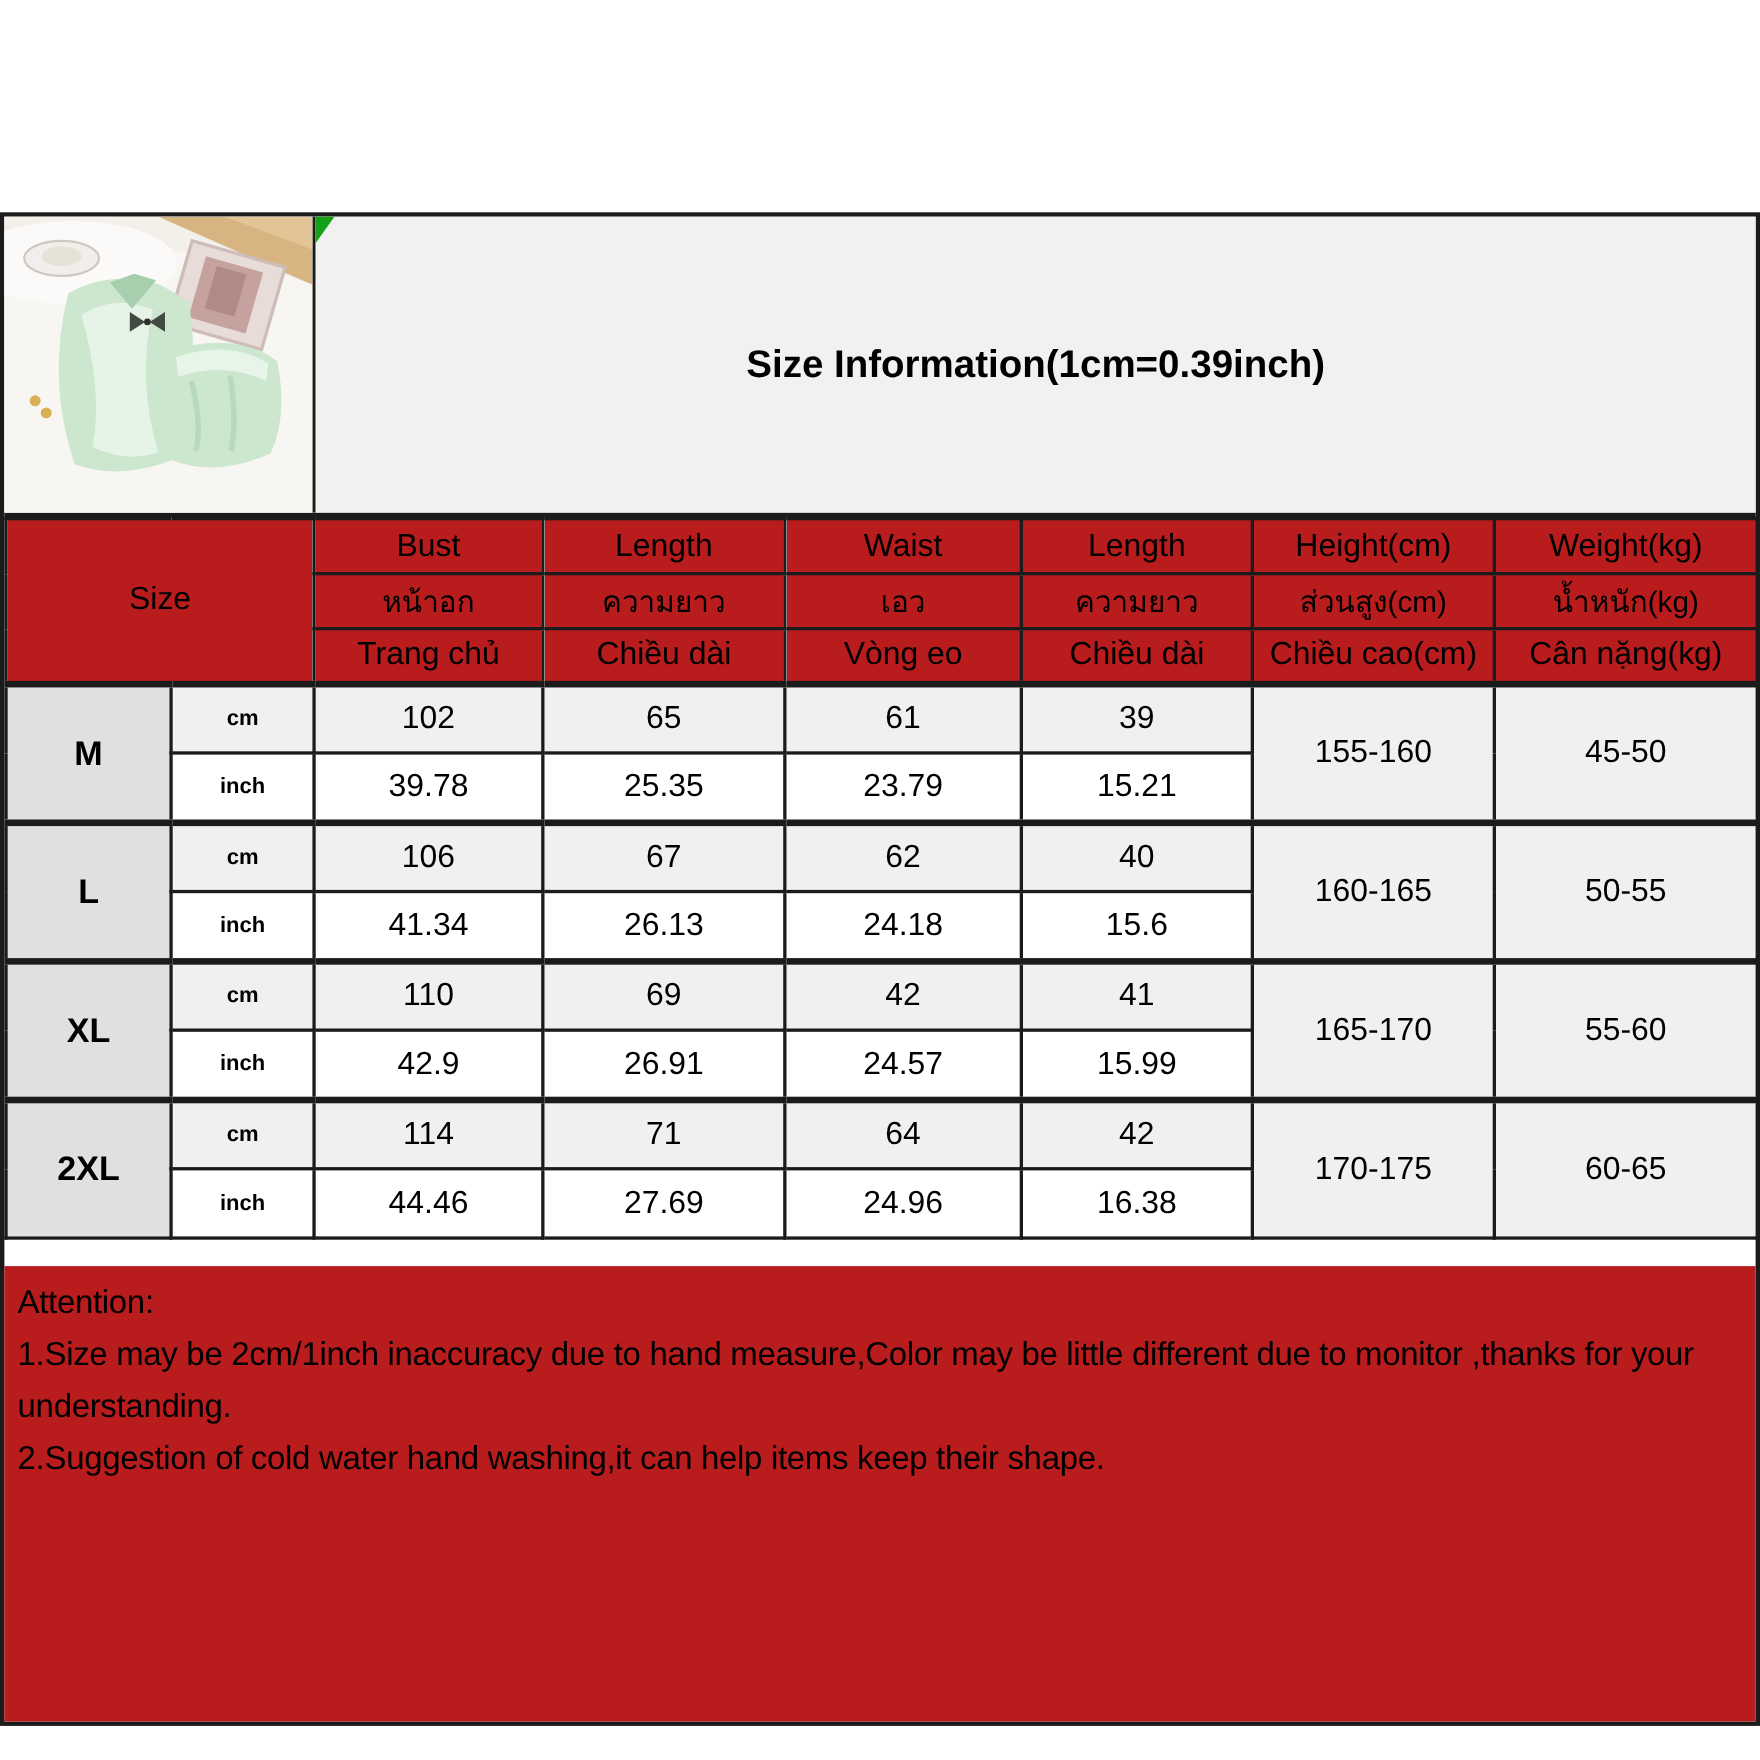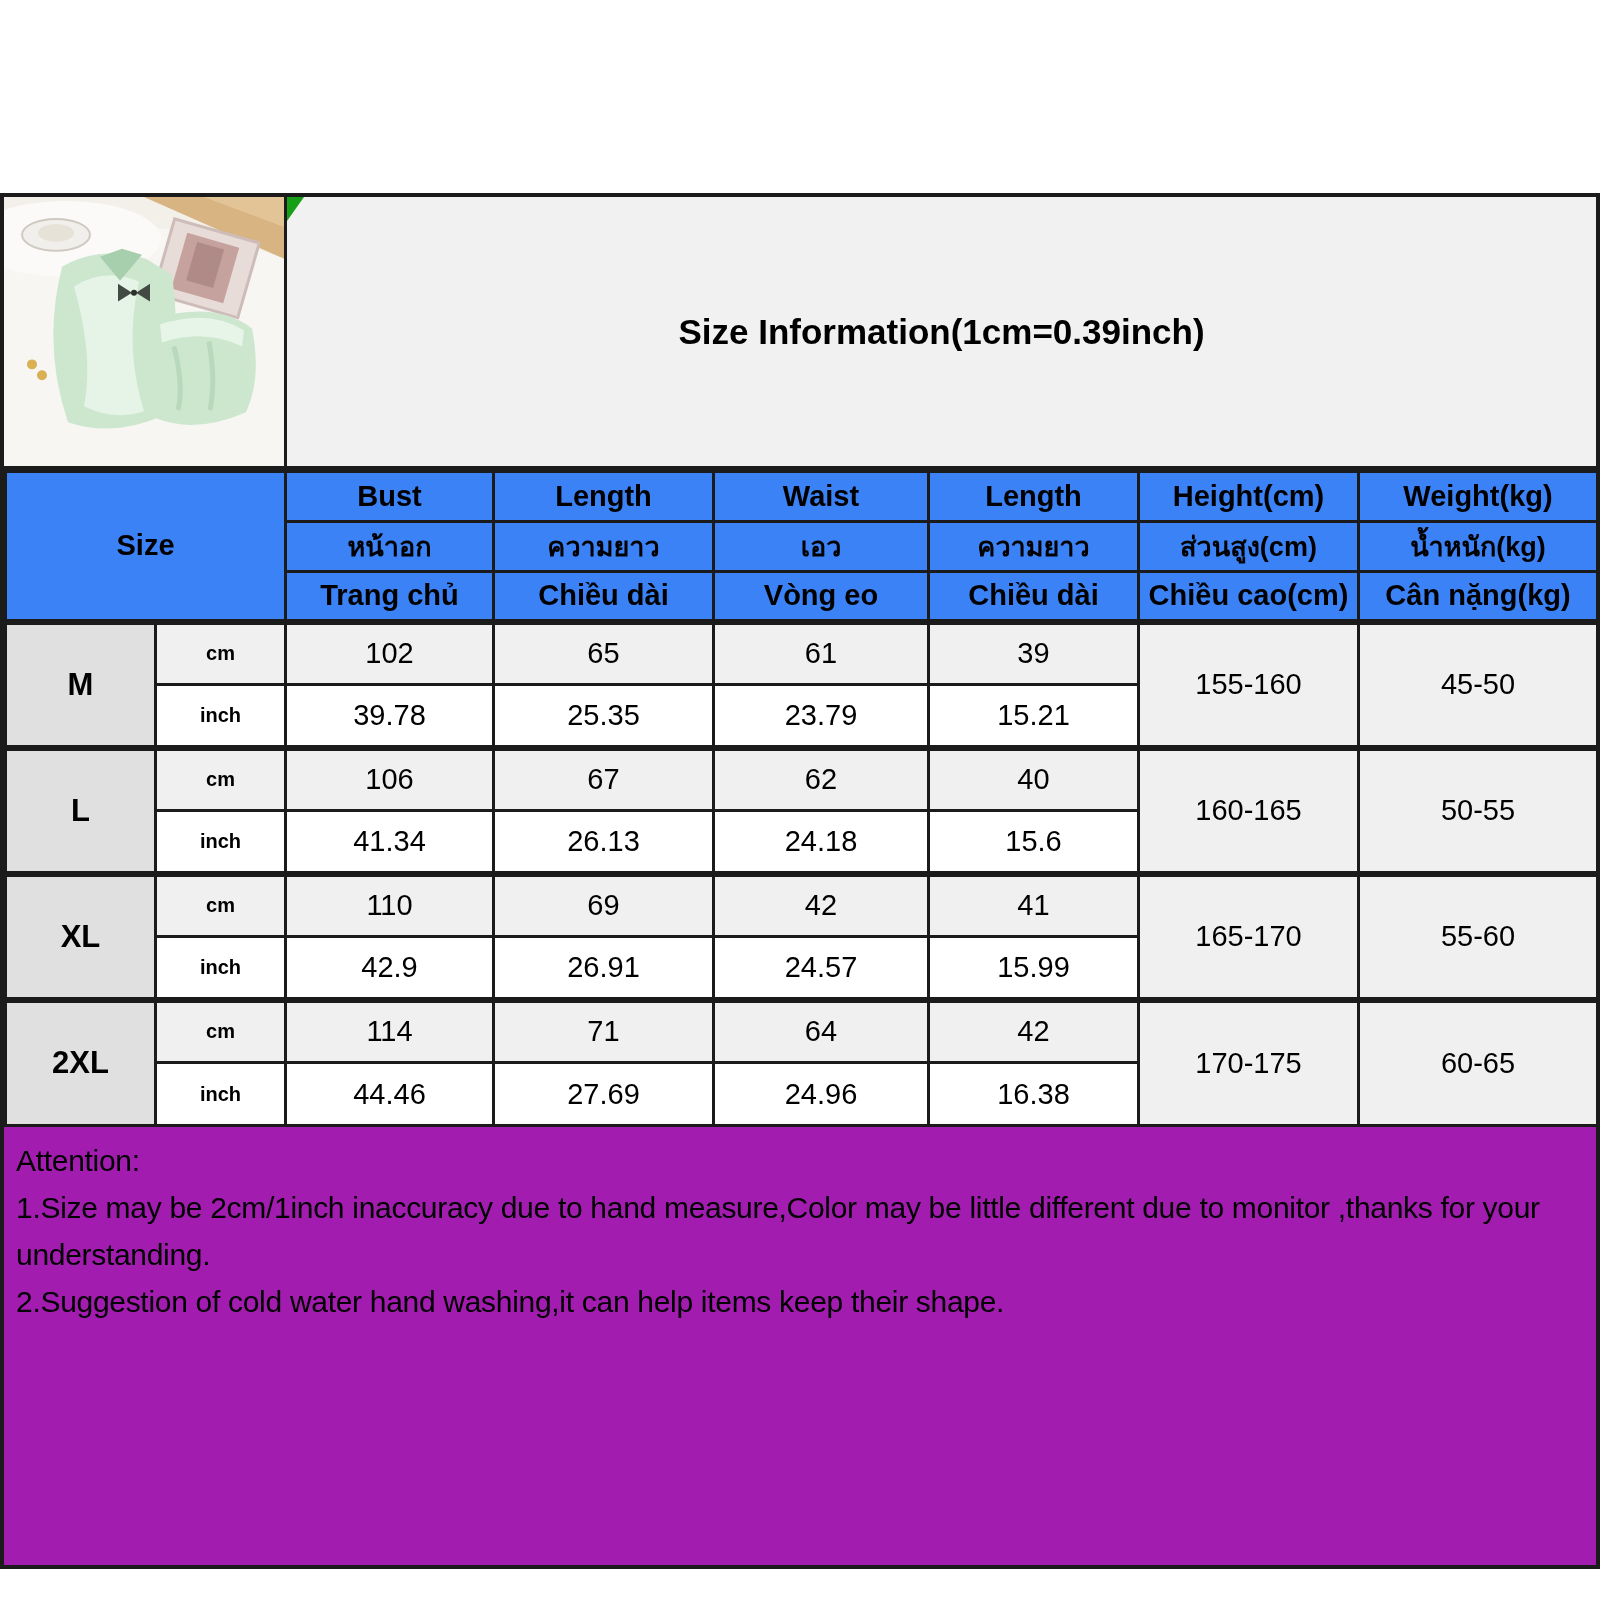--- a/index.html
+++ b/index.html
@@ -68,41 +68,42 @@
 
   .size-table th, .size-table td {
     border:3px solid #1b1b1b;
     text-align:center; vertical-align:middle;
     padding:0; overflow:hidden;
     font-size:29px; font-weight:400;
     background:#fff;
   }
   tr.hdr    { height:50px; }
   tr.data   { height:63px; }
-  tr.hdr th { background:#3b82f6; font-weight:bold; font-size:29px; }
+  tr.hdr th { background:#b91c1c; font-weight:normal; font-size:29px; }
   tr.hdr.hdr-th th { font-size:27px; }
   th.size-big {
     background:#e0e0e0; font-weight:bold; font-size:50px;
   }
   th.size-cell {
     background:#e0e0e0; font-weight:bold; font-size:31px;
   }
   td.unit-cell { font-weight:bold; font-size:20px; }
   tr.cm-row  td { background:#f0f0f0; }
   tr.inch-row td { background:#ffffff; }
   td.range-cell { background:#f0f0f0 !important;text-align:center; }
   tr.group-start th, tr.group-start td { border-top-width:6px; }
 
   
   .attention {
     flex:1 1 auto;
     padding:10px 12px 0 12px;
     font-size:30px; line-height:47px;
     letter-spacing:-0.3px;
-    background:#a21caf;
+    background:#b91c1c;
+    margin-top:24px;
   }
   .attention p { margin:0; }
 </style>
 </head>
 <body>
 
 <div class="content">
 
   <div class="top-row">
     <div class="photo">

